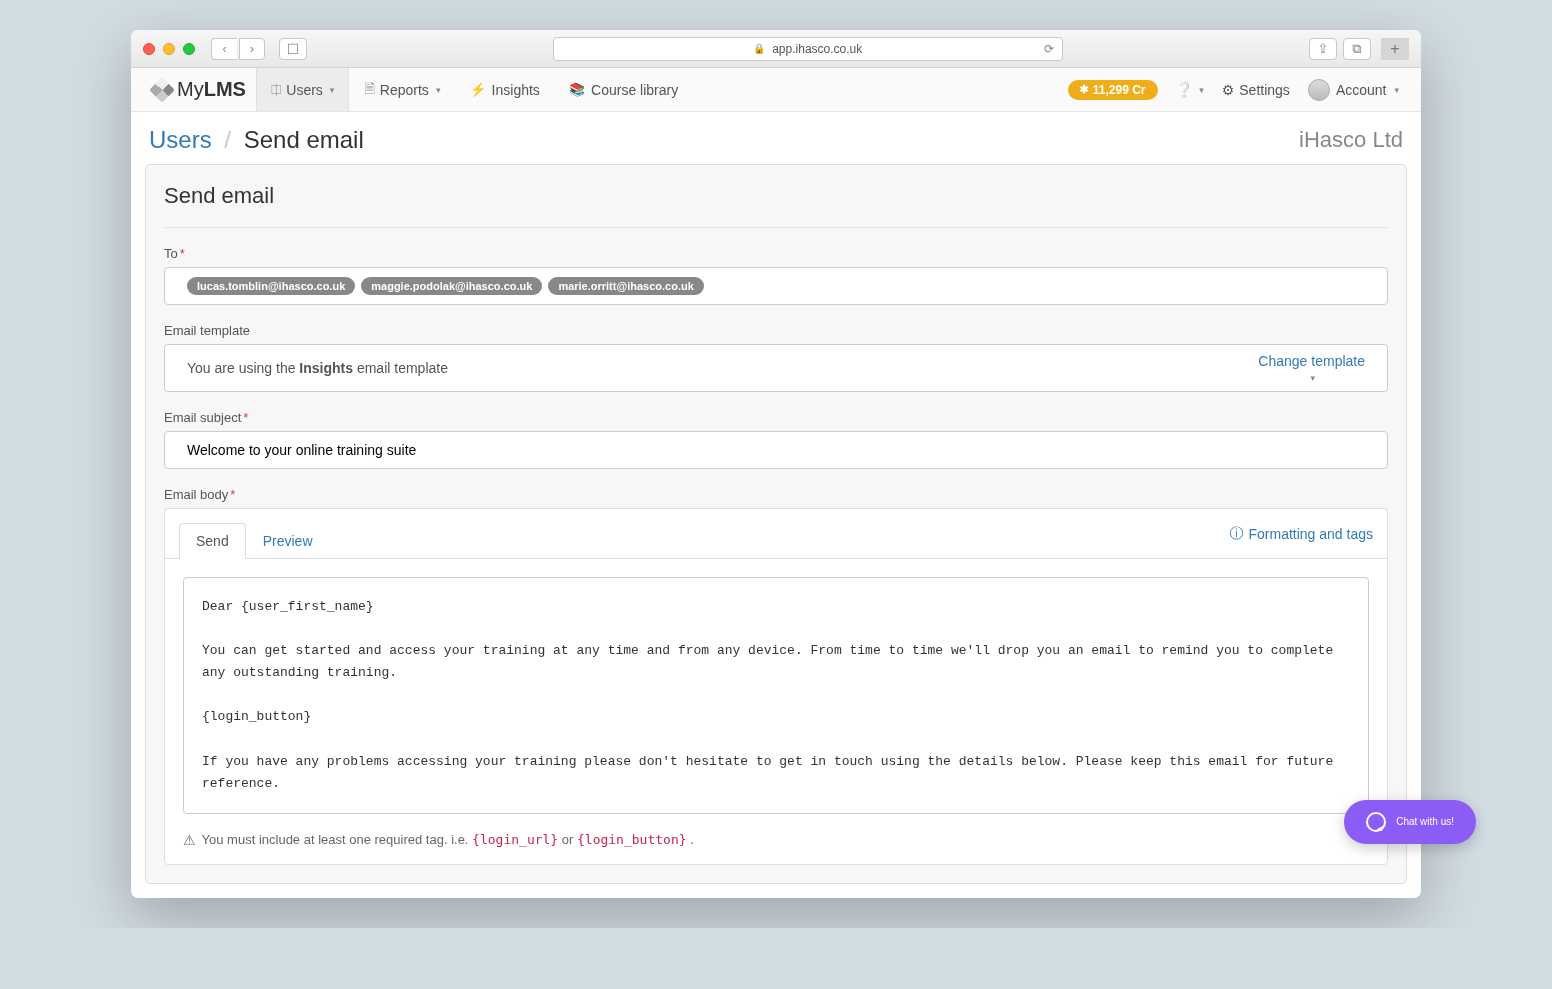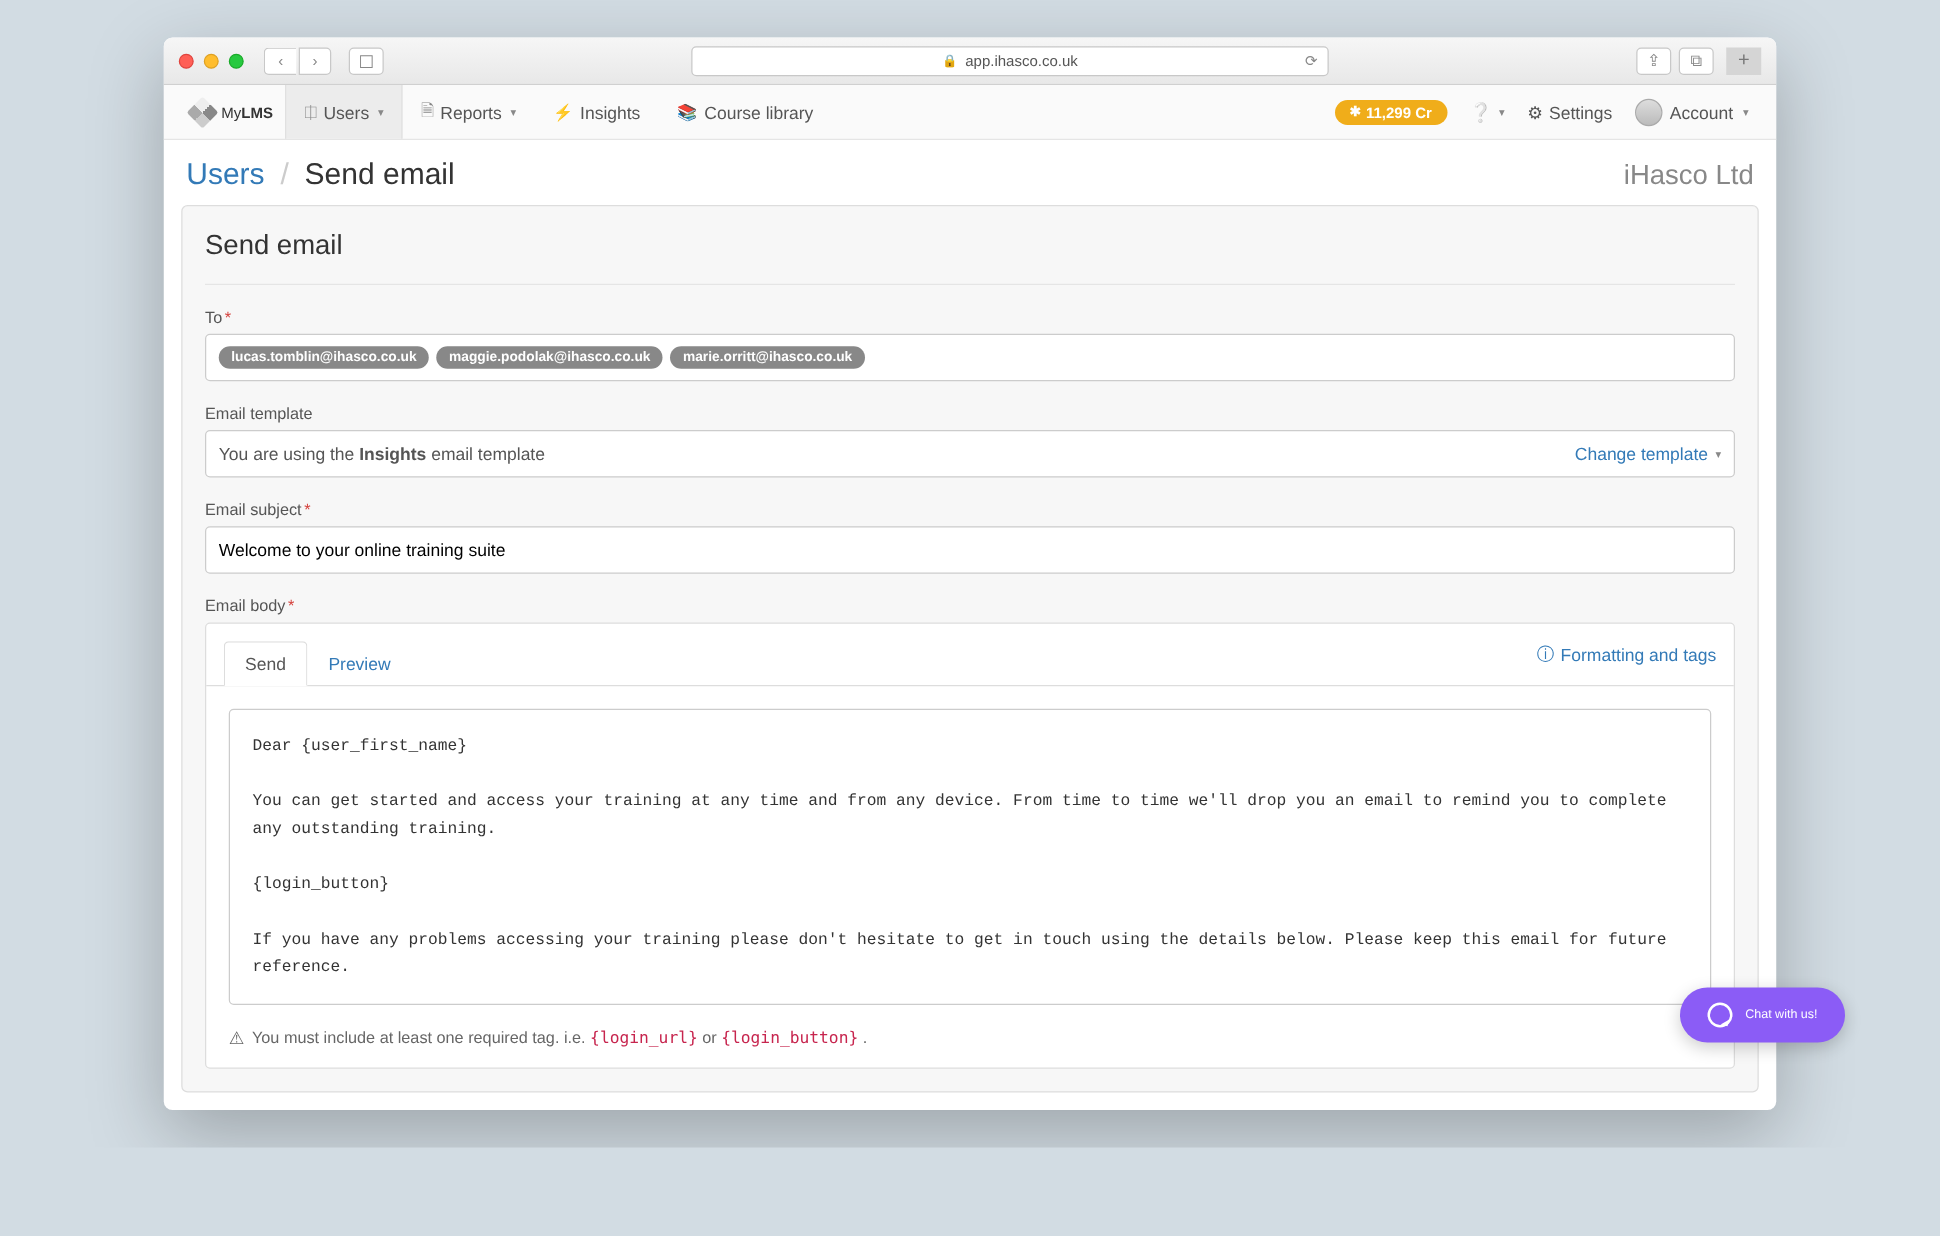--- a/index.html
+++ b/index.html
@@ -46,21 +46,21 @@
 .tab-plus { width:28px; height:22px; background:#d5d5d5; display:flex; align-items:center; justify-content:center; color:#777; font-size:16px; margin-left:4px;}
 
 .app-nav {
   background:#fafafa;
   border-bottom:1px solid #e5e5e5;
   height:44px;
   display:flex;
   align-items:stretch;
   padding: 0 12px;
 }
-.brand { display:flex; align-items:center; gap:6px; padding:0 10px; font-size:12px; }
+.brand { display:flex; align-items:center; gap:6px; padding:0 10px; font-size:20px; }
 .brand-logo { width:18px; height:18px; background: conic-gradient(#888 0 25%, #ccc 0 50%, #aaa 0 75%, #eee 0); transform: rotate(45deg); border-radius:2px;}
 .brand strong { font-weight:700; }
 .nav-items { display:flex; align-items:stretch; }
 .nav-item { display:flex; align-items:center; gap:5px; padding:0 14px; color:#555; font-size:14px; cursor:pointer; border-left:1px solid transparent; border-right:1px solid transparent;}
 .nav-item.active { background:#ececec; border-left:1px solid #e0e0e0; border-right:1px solid #e0e0e0;}
 .nav-icon { color:#888; font-size:13px; }
 .caret { font-size:9px; color:#888; margin-left:2px;}
 .nav-right { margin-left:auto; display:flex; align-items:center; gap:18px; padding-right:10px;}
 .credits { background:#f0ad1a; color:#fff; font-size:12px; font-weight:700; padding:3px 12px; border-radius:12px; display:flex; align-items:flex-start; gap:4px;}
 .credits::before { content:"✱"; font-size:11px;}
@@ -76,26 +76,26 @@
 .company { margin-left:auto; font-size:22px; font-weight:300; color:#888;}
 
 .content { padding: 0 14px 14px; }
 .panel { border:1px solid #ddd; border-radius:5px; background:#f7f7f7; padding:18px; }
 .panel h2 { font-size:22px; font-weight:400; margin-bottom:18px; color:#333;}
 .panel hr { border:none; border-top:1px solid #e5e5e5; margin-bottom:18px;}
 
 .form-group { margin-bottom:18px; }
 .form-label { font-size:13px; color:#555; margin-bottom:6px; display:block;}
 .req { color:#d43f3a; margin-left:2px; }
-.input-box { background:#fff; border:1px solid #ccc; border-radius:4px; padding:8px 10px; width:100%; font-size:14px; min-height:38px; display:flex; align-items:center; flex-wrap:wrap; gap:6px;}
+.input-box { background:#fff; border:1px solid #ccc; border-radius:4px; padding:8px 22px; width:100%; font-size:14px; min-height:38px; display:flex; align-items:center; flex-wrap:wrap; gap:6px;}
 .chip { background:#888; color:#fff; font-size:11px; font-weight:700; padding:3px 10px; border-radius:10px; white-space:nowrap;}
 .template-box { display:flex; align-items:center; justify-content:space-between; }
 .template-text { color:#555; }
 .template-text strong { font-weight:700; }
-.change-link { color:#337ab7; font-size:14px; cursor:pointer; display:flex; align-items:center; gap:4px;}
+.change-link { color:#337ab7; font-size:14px; cursor:pointer; display:flex; align-items:center; gap:4px;flex-direction:column;}
 input.text-input { border:none; outline:none; width:100%; font-size:14px; background:transparent;}
 
 .body-panel { background:#fff; border:1px solid #ddd; border-radius:4px; }
 .tabs-row { display:flex; align-items:center; border-bottom:1px solid #ddd; padding:0 14px; }
 .tabs { display:flex; margin-bottom:-1px; padding-top:14px;}
 .tab { padding:9px 16px; border:1px solid transparent; border-radius:4px 4px 0 0; color:#337ab7; cursor:pointer; font-size:14px;}
 .tab.active { border-color:#ddd #ddd #fff; background:#fff; color:#555;}
 .format-link { margin-left:auto; color:#337ab7; font-size:14px; display:flex; align-items:center; gap:5px; cursor:pointer;}
 .editor-wrap { padding:18px; }
 .editor { width:100%; min-height:200px; border:1px solid #ccc; border-radius:4px; padding:18px; font-family: "SFMono-Regular", Consolas, "Courier New", monospace; font-size:13px; line-height:1.7; color:#333; white-space:pre-wrap; outline:none;}

